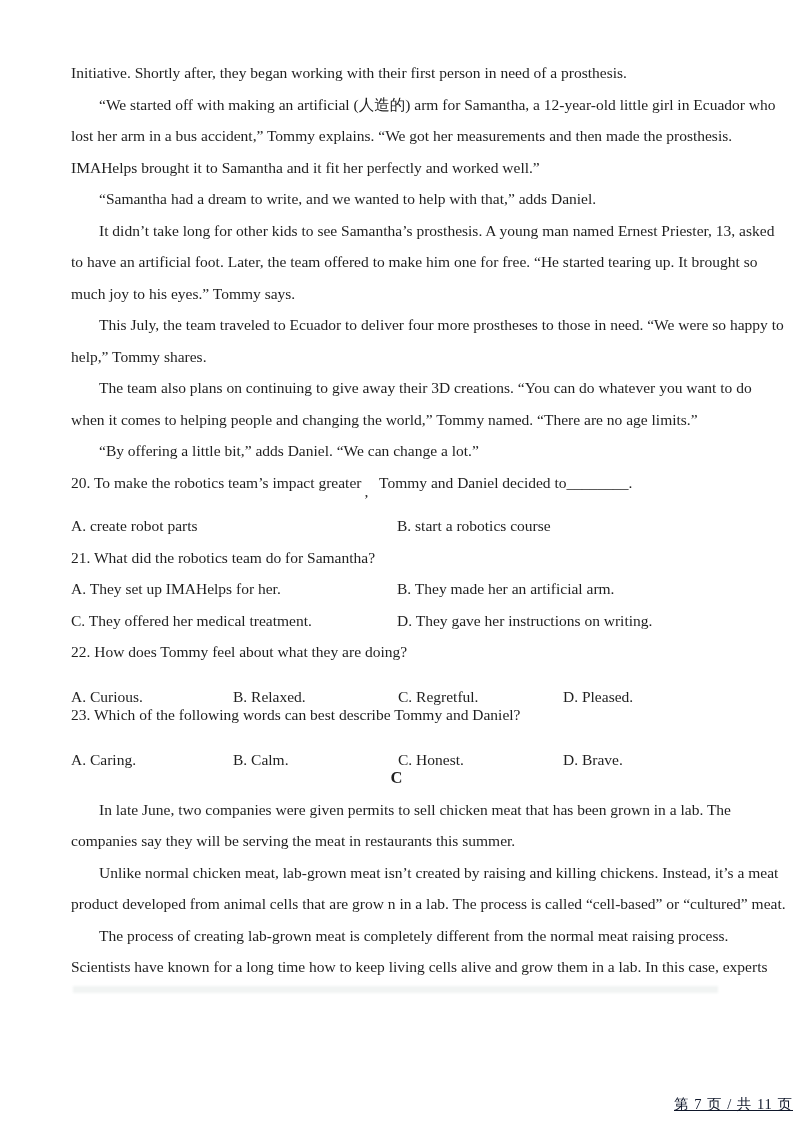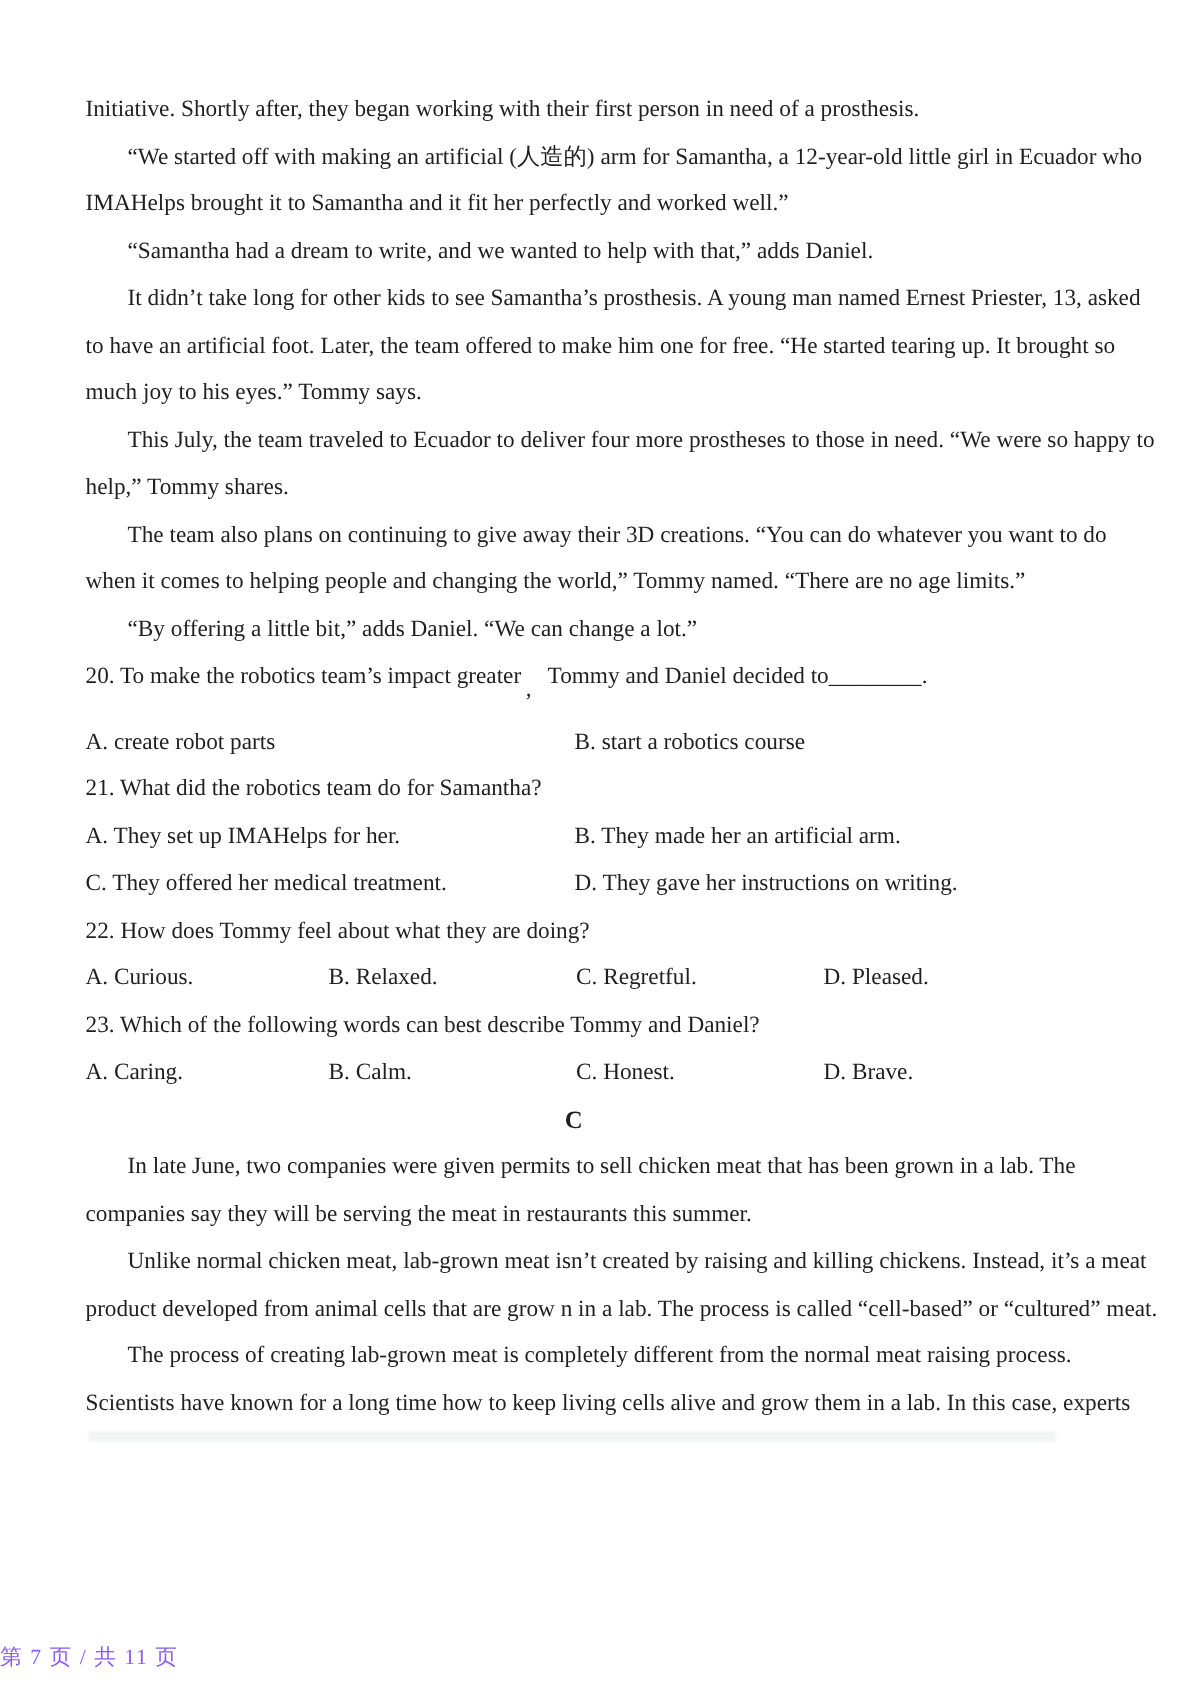--- a/index.html
+++ b/index.html
@@ -6,74 +6,76 @@
   body {
     width: 793px; height: 1122px;
     background: #ffffff;
     font-family: "Liberation Serif", "DejaVu Serif", serif;
     color: #1f1f1f;
     position: relative;
     overflow: hidden;
   }
   .content {
     position: absolute;
-    left: 57px; top: 57px;
+    left: 71px; top: 57px;
     width: 651px;
   }
   .ln {
     height: 31.5px;
     line-height: 31.5px;
     font-size: 15.5px;
     white-space: nowrap;
   }
   .ind { padding-left: 28px; }
   .spacer12 { height: 12px; }
   .lowcomma {
     display: inline-block;
     width: 14px;
     transform: translateY(9px);
     padding-left: 3px;
     box-sizing: border-box;
   }
   .cols2 .c1 { display: inline-block; width: 326px; }
   .cols2 .c2 { display: inline-block; }
-  .cols4 .c1 { display: inline-block; width: 162px; }
+  .cols4 .c1 { display: inline-block; width: 162px; margin-top: 13px; }
   .cols4 .c2 { display: inline-block; width: 165px; }
   .cols4 .c3 { display: inline-block; width: 165px; }
   .cols4 .c4 { display: inline-block; text-align: right; }
   .section-header {
     text-align: center;
     font-weight: bold;
     font-size: 16.5px;
   }
   .ghost-line {
     margin-top: 3px;
     margin-left: 2px;
     width: 645px;
     height: 7px;
     background: rgba(170, 185, 178, 0.16);
     filter: blur(1px);
   }
   .footer {
     position: absolute;
     top: 1095px; left: 0;
     width: 793px;
-    text-align: left;
+    text-align: right;
     font-size: 14.5px;
-    color: #8b5cf6;
+    color: #0f172a;
     letter-spacing: 1px;
+    text-decoration: underline;
   }
 </style>
 </head>
 <body>
 
 <div class="content">
 
   <div class="ln">Initiative. Shortly after, they began working with their first person in need of a prosthesis.</div>
   <div class="ln ind">“We started off with making an artificial (人造的) arm for Samantha, a 12-year-old little girl in Ecuador who</div>
+  <div class="ln">lost her arm in a bus accident,” Tommy explains. “We got her measurements and then made the prosthesis.</div>
   <div class="ln">IMAHelps brought it to Samantha and it fit her perfectly and worked well.”</div>
   <div class="ln ind">“Samantha had a dream to write, and we wanted to help with that,” adds Daniel.</div>
   <div class="ln ind">It didn’t take long for other kids to see Samantha’s prosthesis. A young man named Ernest Priester, 13, asked</div>
   <div class="ln">to have an artificial foot. Later, the team offered to make him one for free. “He started tearing up. It brought so</div>
   <div class="ln">much joy to his eyes.” Tommy says.</div>
   <div class="ln ind">This July, the team traveled to Ecuador to deliver four more prostheses to those in need. “We were so happy to</div>
   <div class="ln">help,” Tommy shares.</div>
   <div class="ln ind">The team also plans on continuing to give away their 3D creations. “You can do whatever you want to do</div>
   <div class="ln">when it comes to helping people and changing the world,” Tommy named. “There are no age limits.”</div>
   <div class="ln ind">“By offering a little bit,” adds Daniel. “We can change a lot.”</div>

